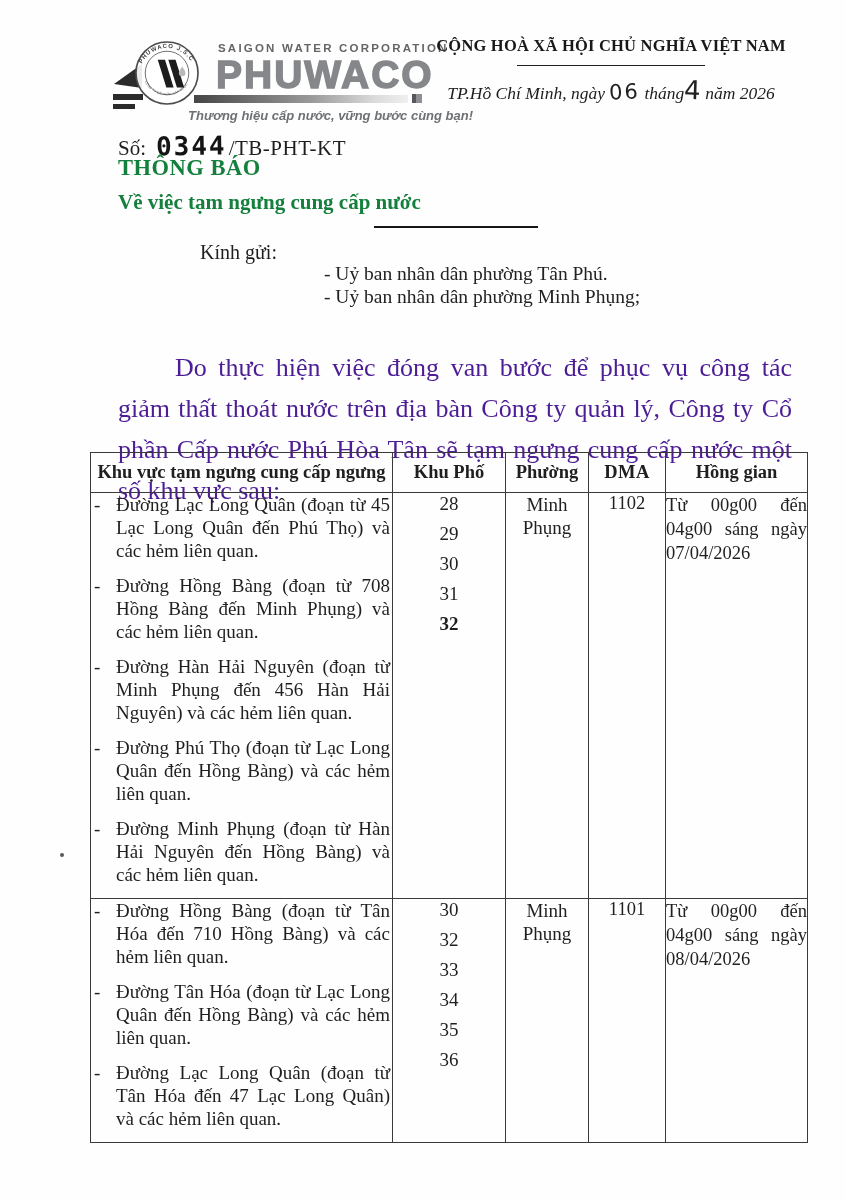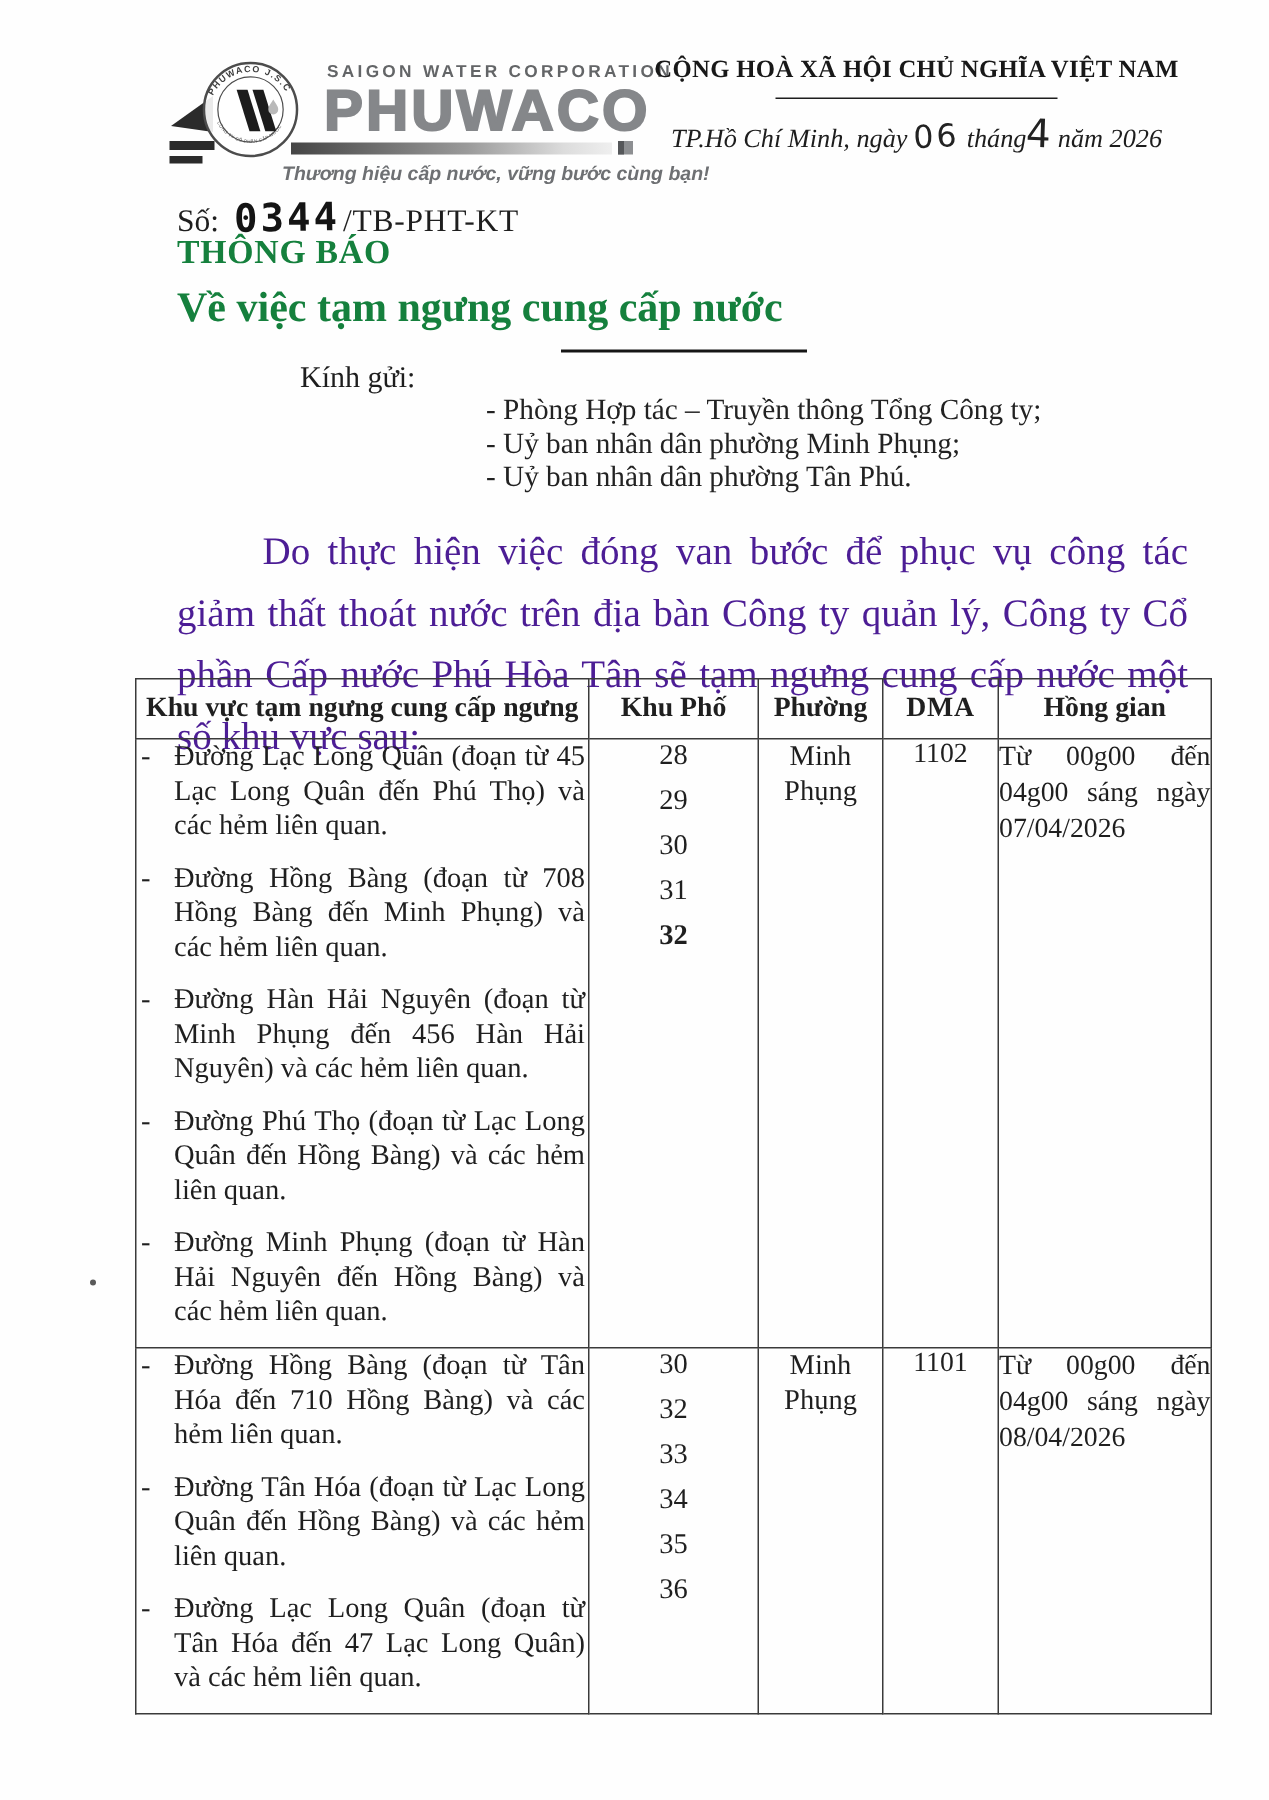--- a/index.html
+++ b/index.html
@@ -56,21 +56,21 @@
   .date-line{margin-top:9px;font-size:17.5px;font-style:italic;white-space:nowrap;color:#1d1d1d;}
   .hand{
     font-family:"DejaVu Sans",sans-serif;font-style:normal;font-size:21px;
     display:inline-block;transform:rotate(-3deg);letter-spacing:2px;color:#222;
   }
   .hand.big{font-size:26px;transform:rotate(2deg);letter-spacing:0;}
 
   
   .title-block{position:absolute;left:118px;top:155px;width:676px;text-align:left;color:#15803d;}
   .title-main{font-size:22.5px;font-weight:bold;letter-spacing:0.5px;}
-  .title-sub{font-size:28px;font-weight:bold;margin-top:9px;}
+  .title-sub{font-size:21px;font-weight:bold;margin-top:9px;}
   .title-underline{width:164px;border-top:2px solid #161616;margin:11px auto 0;}
 
   
   .kinh-gui{position:absolute;left:200px;top:241px;font-size:20px;}
   .recipient-list{position:absolute;left:324px;top:263px;font-size:19.5px;line-height:22.5px;color:#222;}
 
   
   .body-par{
     position:absolute;left:118px;top:347px;width:674px;
     font-size:26px;line-height:41px;text-align:justify;text-indent:57px;color:#4c1d95;
@@ -156,23 +156,22 @@
   </div>
 
   <div class="title-block">
     <div class="title-main">THÔNG BÁO</div>
     <div class="title-sub">Về việc tạm ngưng cung cấp nước</div>
     <div class="title-underline"></div>
   </div>
 
   <div class="kinh-gui">Kính gửi:</div>
   <div class="recipient-list">
-    <div>- Phòng Hợp tác – Truyền thông Tổng Công ty;</div>
+    <div>- Uỷ ban nhân dân phường Tân Phú.</div>
     <div>- Uỷ ban nhân dân phường Minh Phụng;</div>
-    <div>- Uỷ ban nhân dân phường Tân Phú.</div>
   </div>
 
   <div class="body-par">Do thực hiện việc đóng van bước để phục vụ công tác giảm thất thoát nước trên địa bàn Công ty quản lý, Công ty Cổ phần Cấp nước Phú Hòa Tân sẽ tạm ngưng cung cấp nước một số khu vực sau:</div>
 
   <table class="notice">
     <colgroup>
       <col class="c1">
         <col class="c2">
         <col class="c3">
         <col class="c4">

